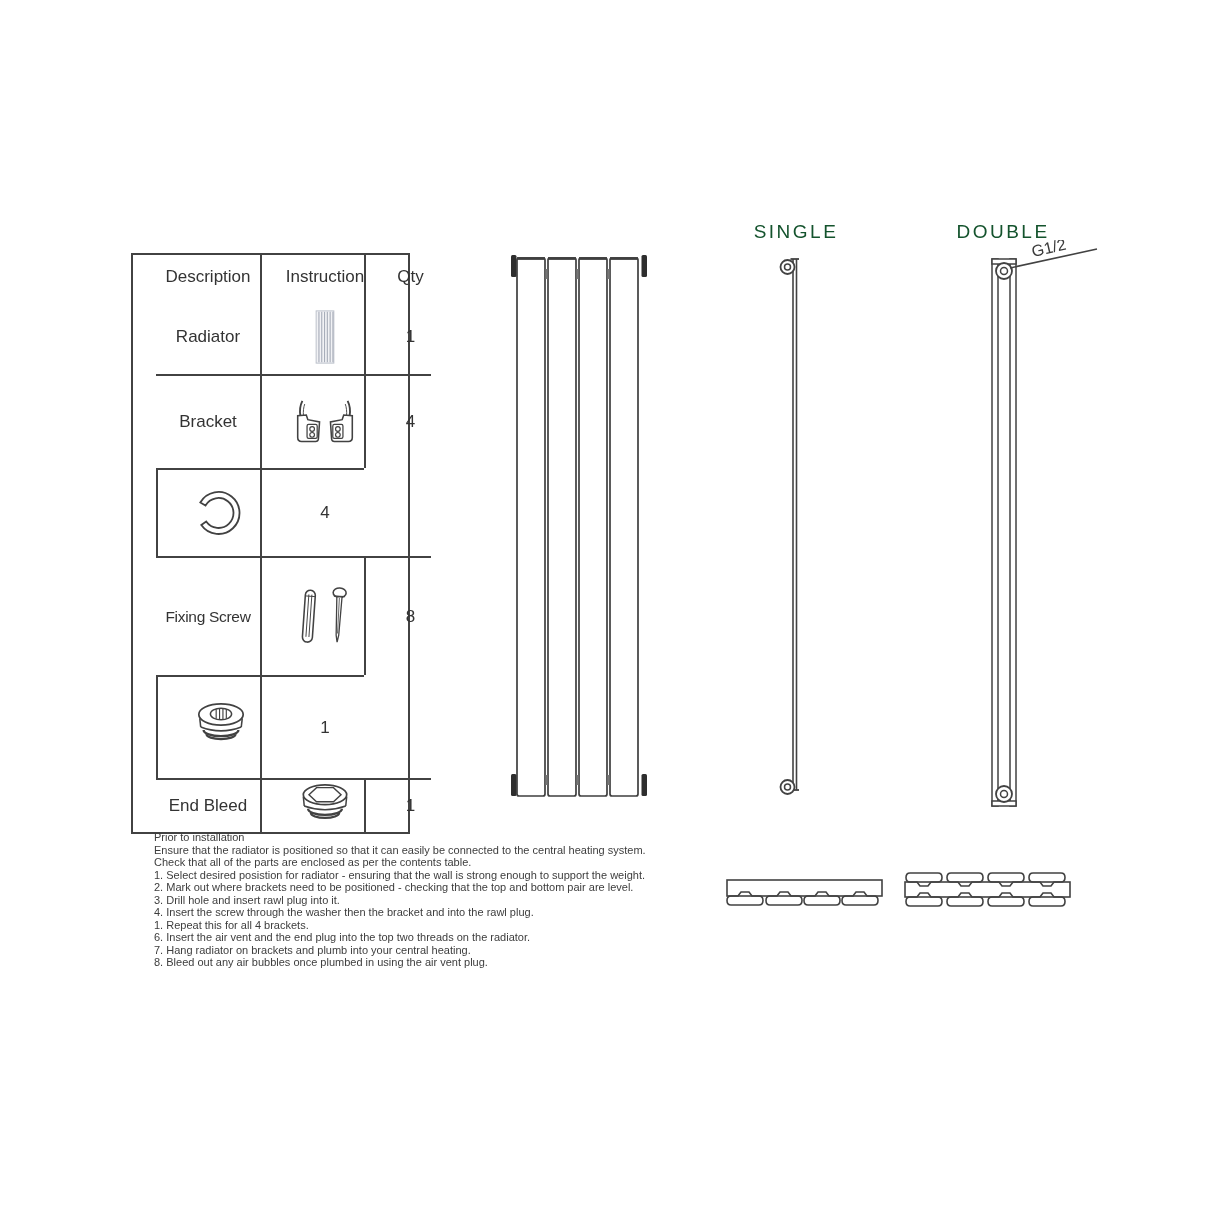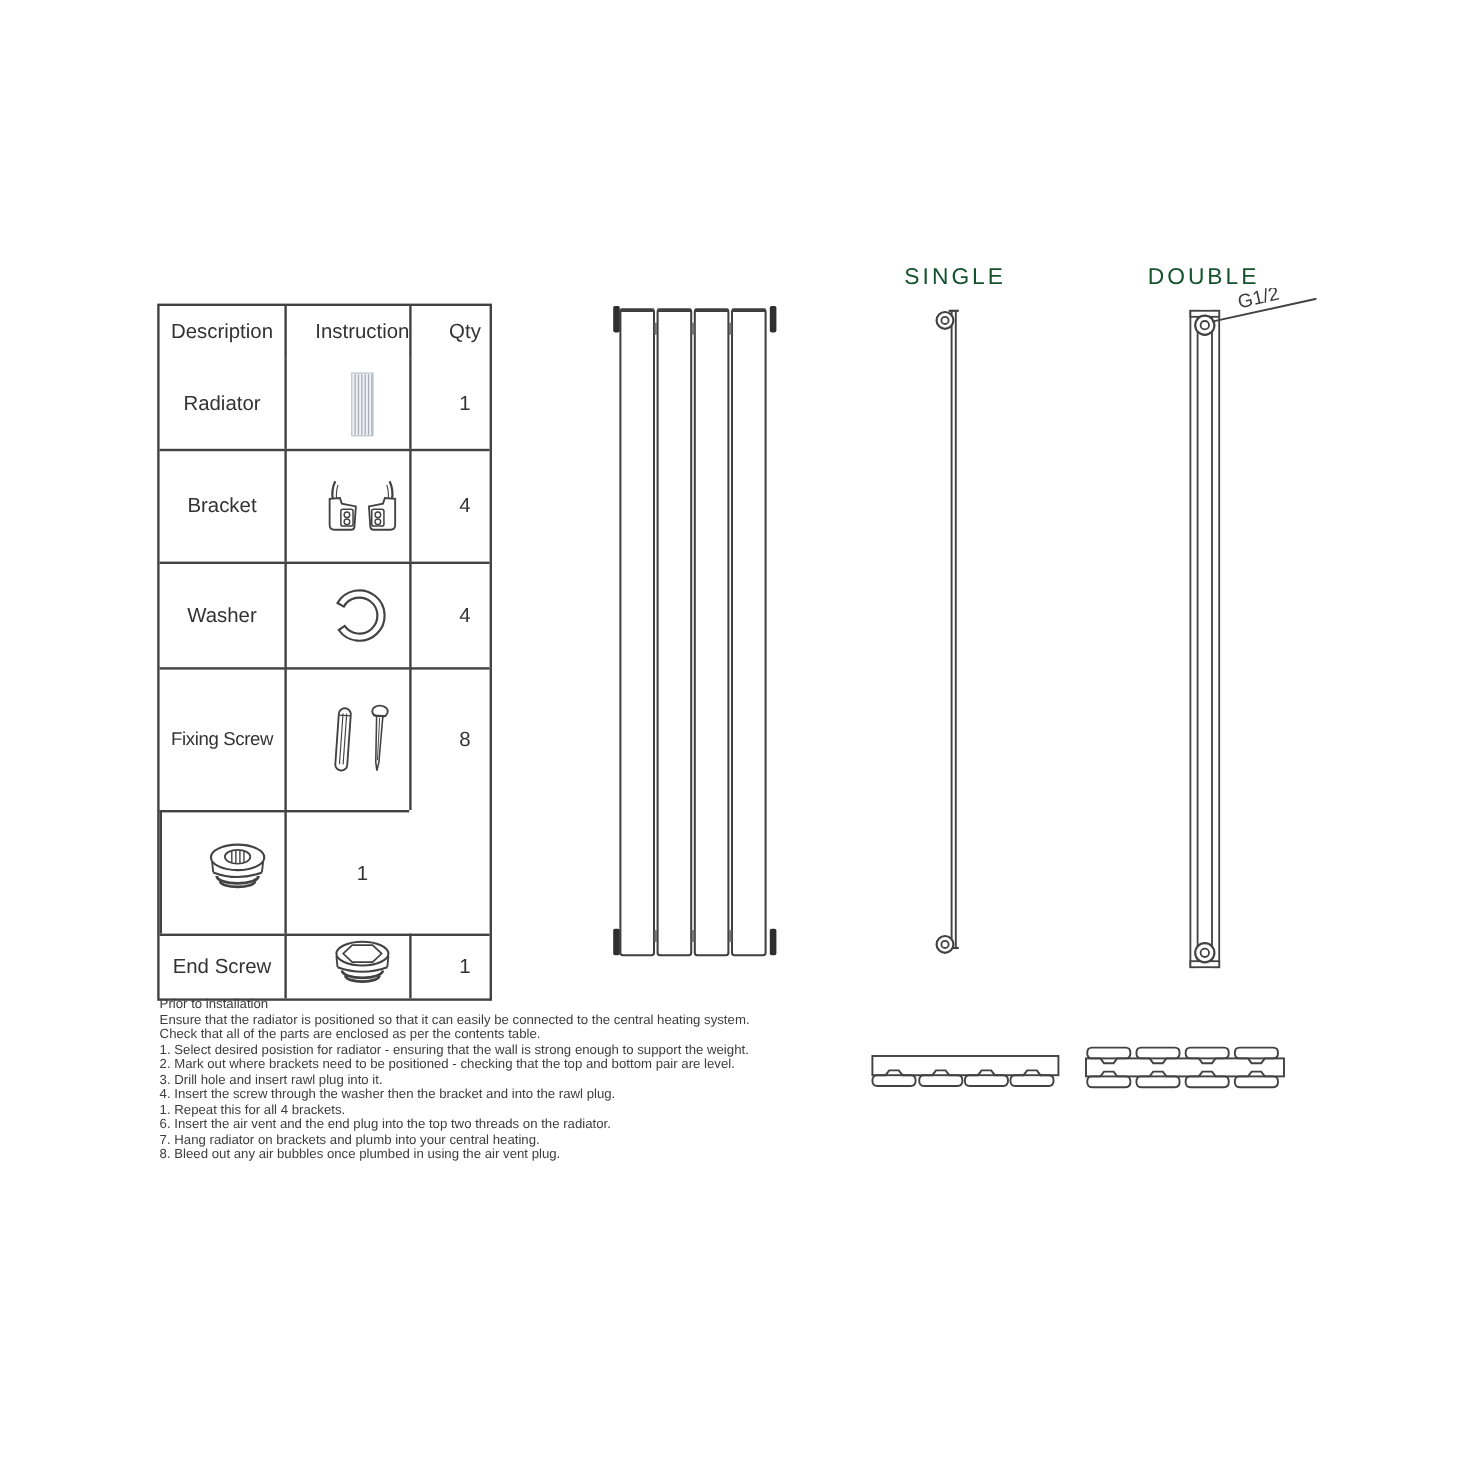--- a/index.html
+++ b/index.html
@@ -1,34 +1,34 @@
 <!DOCTYPE html>
 <html><head>
 <meta charset="utf-8">
 <style>
   html,body{margin:0;padding:0;background:#fff;}
   body{width:1214px;height:1214px;position:relative;font-family:"Liberation Sans",sans-serif;color:#3a3a3a;overflow:hidden;}
   .abs{position:absolute;}
 
   
   .parts-table{left:131px;top:253px;width:279px;border:2px solid #424242;box-sizing:border-box;background:#fff;}
-  .tr{display:grid;grid-template-columns:104px 104px 67px;box-sizing:border-box;}
+  .tr{display:grid;grid-template-columns:104px 104px 67px;box-sizing:border-box;margin-left:23px;}
   .tr + .tr .td{border-top:2px solid #424242;}
   .td{display:flex;align-items:center;justify-content:center;box-sizing:border-box;font-size:17px;color:#333;text-align:center;}
   .td.c2,.td.c3{border-left:2px solid #424242;padding-left:24px;}
   .fix-screw{font-size:15.5px;letter-spacing:-0.3px;}
 
   
   .view-label{font-size:19px;letter-spacing:2.5px;color:#14532d;text-align:center;}
   #single-label{left:748px;top:221px;width:96px;}
   #double-label{left:950px;top:221px;width:106px;}
 
   
   .notes{left:133px;top:831px;width:600px;font-size:11px;line-height:12.55px;color:#3d3d3d;}
-  .notes div{white-space:nowrap;}
+  .notes div{white-space:nowrap;margin-left:21px;}
 
   svg{display:block;}
   .stroke{stroke:#424242;fill:none;}
 </style>
 </head>
 <body>
 
 <svg width="0" height="0" style="position:absolute" aria-hidden="true">
   <defs>
     <path id="fin" d="M4,0 h7 l3,-4 h8 l3,4 h7 q4,0 4,4.5 q0,4.5 -4,4.5 h-28 q-4,0 -4,-4.5 q0,-4.5 4,-4.5 Z"></path>
@@ -80,21 +80,20 @@
           <rect x="27" y="33" width="13" height="18" rx="2" stroke-width="1.6"></rect>
           <circle cx="33.5" cy="39" r="3" stroke-width="1.5"></circle>
           <circle cx="33.5" cy="46.5" r="3" stroke-width="1.5"></circle>
         </g>
       </svg>
     </div>
     <div class="td c3">4</div>
   </div>
 
   <div class="tr">
-    <div class="td c1">Washer</div>
     <div class="td c2">
       <svg width="46" height="60" viewBox="0 0 45 60">
         <path d="M1.8,19.5 A21,21 0 1 1 2.8,42 L7.7,38.6 A15,15 0 1 0 7,22.5 Z" fill="#fff" stroke="#424242" stroke-width="1.8"></path>
       </svg>
     </div>
     <div class="td c3">4</div>
   </div>
 
   <div class="tr">
     <div class="td c1 fix-screw">Fixing Screw</div>
@@ -132,21 +131,21 @@
           <path d="M14,28 Q35,36 56,28" stroke-width="1.8"></path>
           <path d="M17,31 a18,6.5 0 0 0 36,0" stroke-width="2.4"></path>
           <path d="M20,35.5 a15,5 0 0 0 30,0" stroke-width="2.4"></path>
         </g>
       </svg>
     </div>
     <div class="td c3">1</div>
   </div>
 
   <div class="tr">
-    <div class="td c1">End Screw</div>
+    <div class="td c1">End Bleed</div>
     <div class="td c2">
       <svg width="66" height="52" viewBox="0 0 70 52">
         <g class="stroke">
           <ellipse cx="35" cy="14" rx="23" ry="10.5" stroke-width="1.8" fill="#fff"></ellipse>
           <path d="M18,14 L26,6.5 L44,6.5 L52,14 L44,21.5 L26,21.5 Z" stroke-width="1.5"></path>
           <path d="M12,16 L13,26" stroke-width="1.6"></path>
           <path d="M58,16 L57,26" stroke-width="1.6"></path>
           <path d="M13,26 Q35,34 57,26" stroke-width="1.8"></path>
           <path d="M17,29 a18,6.5 0 0 0 36,0" stroke-width="2.4"></path>
           <path d="M20,33.5 a15,5.2 0 0 0 30,0" stroke-width="2.4"></path>

